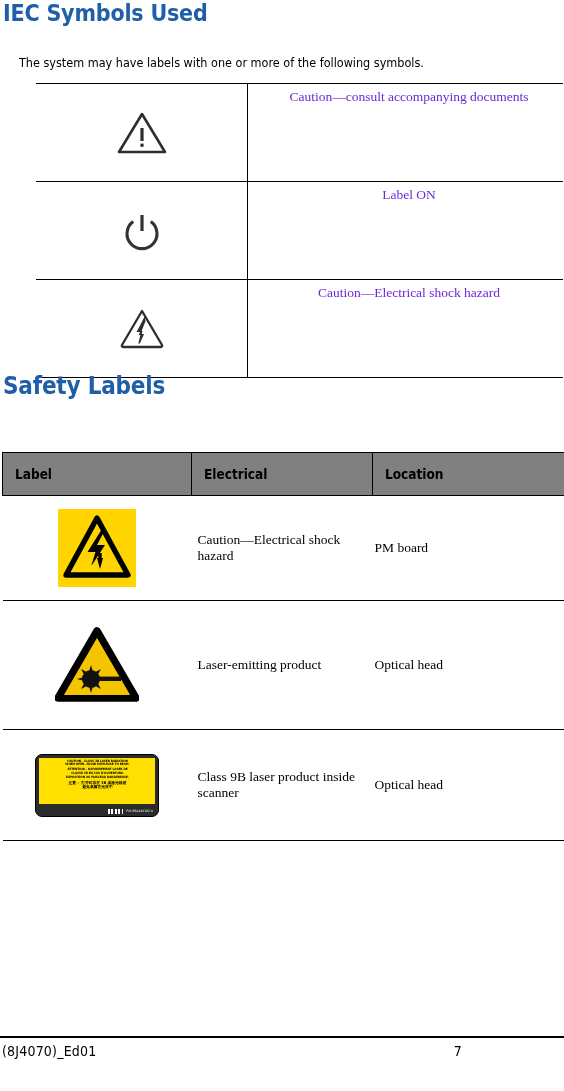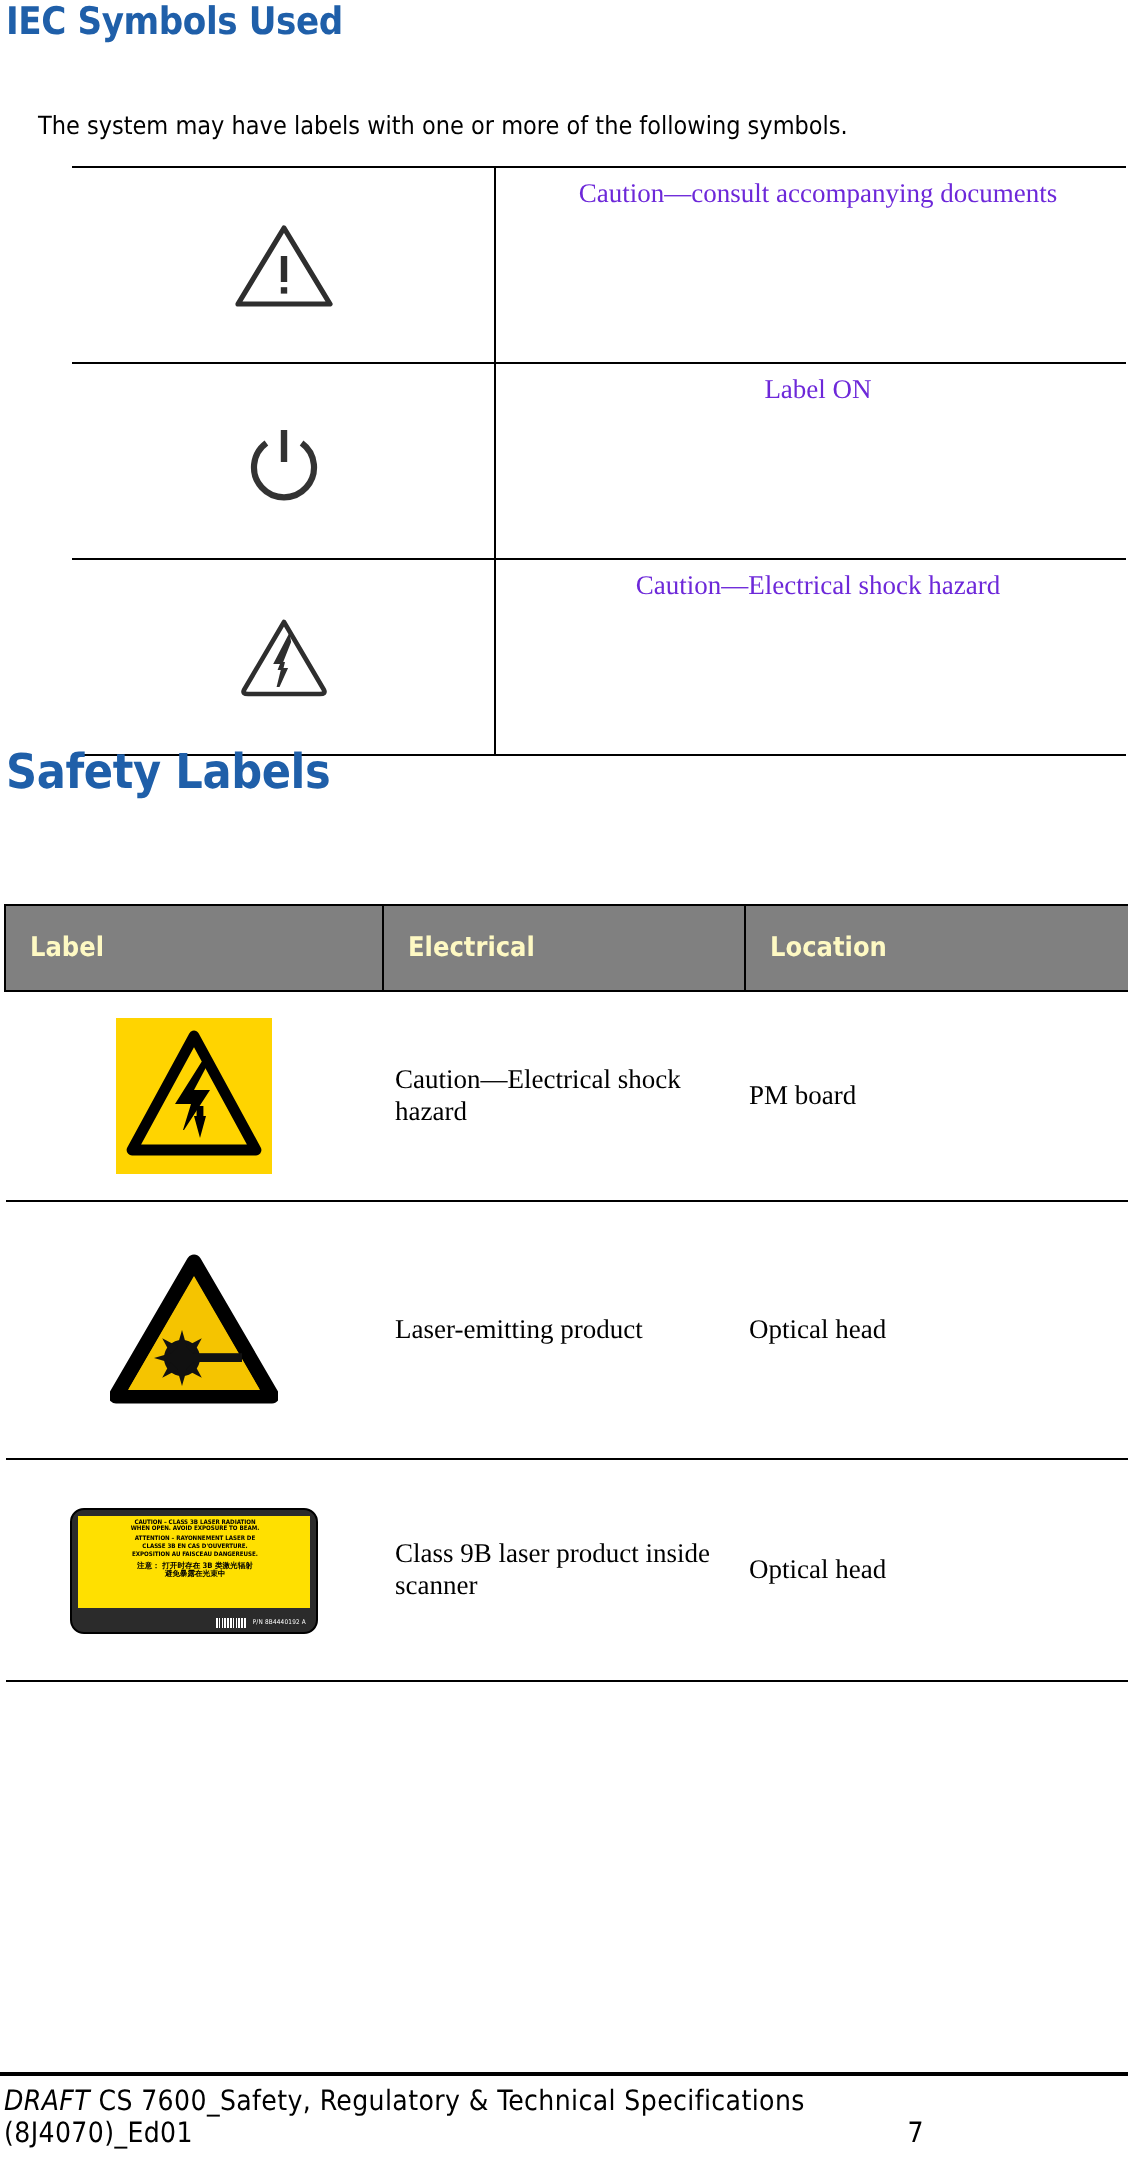--- a/index.html
+++ b/index.html
@@ -27,21 +27,21 @@
     margin: 0;
     font-family: "DejaVu Sans Condensed", "Liberation Sans Narrow", "Liberation Sans", sans-serif;
     font-weight: bold;
     color: #1F5FA9;
     letter-spacing: -0.2px;
     white-space: nowrap;
   }
   #iec-title {
     left: 3px;
     top: 0px;
-    font-size: 19px;
+    font-size: 23px;
   }
   #safety-title {
     left: 3px;
     top: 372px;
     font-size: 24px;
   }
 
   p.intro {
     position: absolute;
     left: 3px;
@@ -94,21 +94,21 @@
     width: 560px;
     border-collapse: collapse;
     table-layout: fixed;
   }
   #safety-table th {
     background: #808080;
     border: 1.3px solid #000;
     font-family: "DejaVu Sans Condensed", "Liberation Sans Narrow", "Liberation Sans", sans-serif;
     font-size: 13.5px;
     font-weight: bold;
-    color: #fef9c3;
+    color: #000000;
     text-align: left;
     padding: 8px 0 8px 12px;
     height: 26px;
   }
   #safety-table th.col-label { width: 176px; }
   #safety-table th.col-desc  { width: 168px; }
   #safety-table th.col-loc   { width: 216px; }
 
   #safety-table td {
     border-bottom: 1.6px solid #000;
@@ -364,22 +364,19 @@
           </div>
         </td>
         <td class="cell-desc">Class 9B laser product inside scanner</td>
         <td class="cell-loc">Optical head</td>
       </tr>
     </tbody>
   </table>
 
   <div id="footer-rule"></div>
   <div id="footer">
-    <div class="line1">
-      <span class="draft">DRAFT</span><span>&nbsp;</span><span>CS 7600_Safety, Regulatory &amp; Technical Specifications</span>
-    </div>
     <div class="line2">
       <span>(8J4070)_Ed01</span>
       <span class="pageno">7</span>
     </div>
   </div>
 
 </div>
 
 </body></html>

